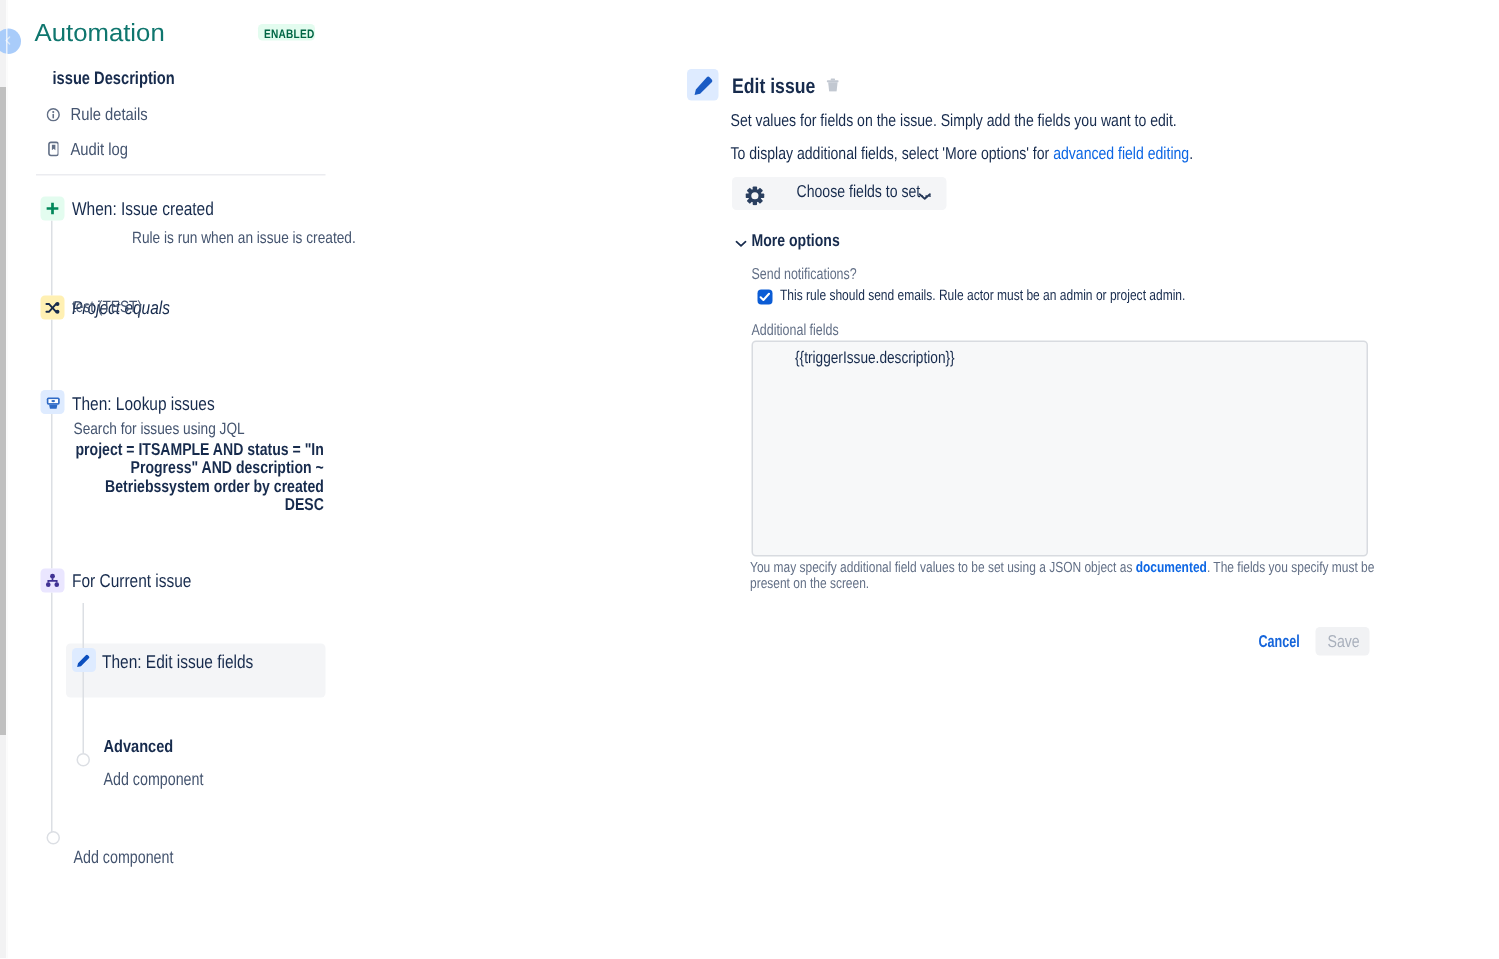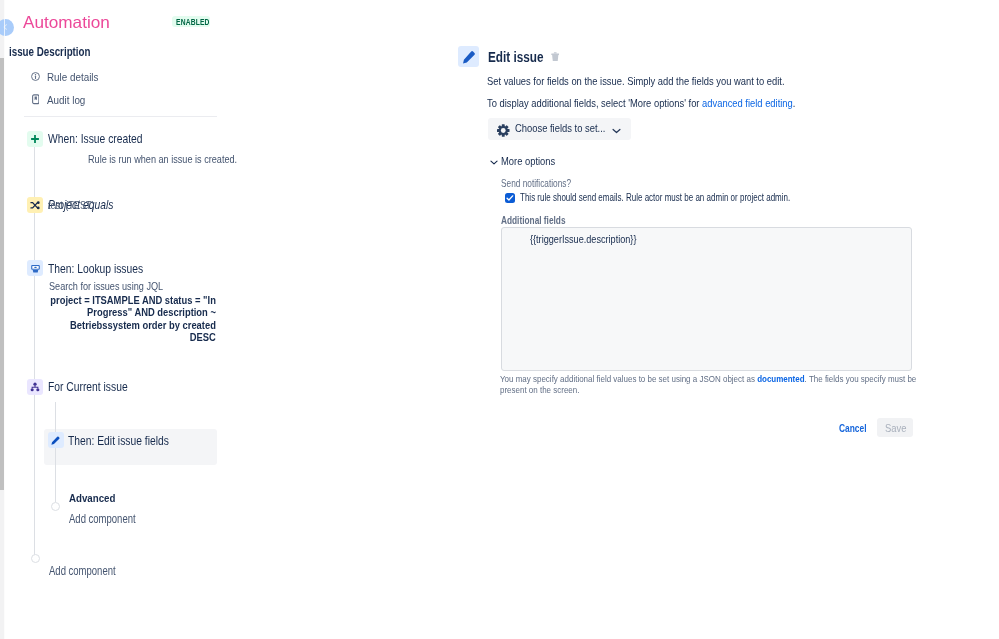--- a/index.html
+++ b/index.html
@@ -33,34 +33,34 @@
   
   .collapse-btn {
     position: absolute; left: -3.5px; top: 18.5px; width: 17px; height: 17px;
     border-radius: 50%; background: #A9CCFA; z-index: 10;
   }
   .collapse-chev { position: absolute; left: 6px; top: 5.5px; }
 
   
   .rule-title {
     position: absolute; left: 23px; top: 12px;
-    font-size: 16.5px; font-weight: 400; color: #ec4899; line-height: 20px;
+    font-size: 16.5px; font-weight: 400; color: #0f766e; line-height: 20px;
   }
   .rule-title .nw { transform: scaleX(1.04); }
   .status-badge {
     position: absolute; left: 172px; top: 16px; width: 38px; height: 11px;
     background: #E3FCEF; border-radius: 3px;
   }
   .status-badge .t {
     position: absolute; left: 3.5px; top: 2.2px;
     font-size: 8.2px; font-weight: 700; letter-spacing: 0.2px;
     color: #006644; line-height: 9px; transform: scaleX(0.82);
   }
   .rule-name {
-    position: absolute; left: 9px; top: 45px;
+    position: absolute; left: 35px; top: 45px;
     font-size: 12px; font-weight: 700; color: #172B4D; line-height: 15px;
   }
 
   .nav-item { position: absolute; left: 23px; height: 18px; }
   .nav-ico { position: absolute; }
   .nav-lbl {
     position: absolute; left: 24px; top: 0.5px;
     font-size: 11.6px; color: #44546F; line-height: 15px;
   }
   .nav-lbl .nw { transform: scaleX(0.85); }
@@ -118,31 +118,31 @@
     font-size: 11.5px; color: #172B4D; line-height: 15px;
   }
   a.link { color: #0C66E4; text-decoration: none; }
 
   .choose-btn {
     position: absolute; left: 488px; top: 118px; width: 143px; height: 22px;
     background: #F4F5F7; border-radius: 3px;
   }
   .choose-gear { position: absolute; left: 9px; top: 6px; }
   .choose-lbl {
-    position: absolute; left: 27px; top: 3px;
+    position: absolute; left: 43px; top: 3px;
     font-size: 11.5px; color: #172B4D; line-height: 15px;
   }
   .choose-lbl .nw { transform: scaleX(0.817); }
   .choose-chev { position: absolute; left: 123.5px; top: 10px; }
 
   .more-options { position: absolute; left: 488px; top: 154px; }
   .more-chev { position: absolute; left: 1.5px; top: 5.5px; }
   .more-lbl {
     position: absolute; left: 13px; top: 0px;
-    font-size: 11.5px; font-weight: 400; color: #172B4D; line-height: 14px;
+    font-size: 11.5px; font-weight: 700; color: #172B4D; line-height: 14px;
   }
 
   .field-label { position: absolute; font-size: 10.5px; color: #626F86; line-height: 13px; text-align: right; }
   .field-label .nw { transform: scaleX(0.79); }
 
   .cb { position: absolute; left: 504.5px; top: 192.5px; width: 10px; height: 10px; border-radius: 2.5px; background: #0B5CD5; }
   .cb-lbl { position: absolute; left: 520.3px; top: 190px; font-size: 10px; color: #172B4D; line-height: 15px; }
   .cb-lbl .nw { transform: scaleX(0.801); }
 
   .textarea {
@@ -343,21 +343,21 @@
 
     <div>
       <span class="cb">
         <svg width="10" height="10" viewBox="0 0 12 12" fill="none" style="position:absolute;left:0;top:0;">
           <path d="M2.5 6.2 L4.7 8.4 L9.2 3.4" stroke="#fff" stroke-width="1.6" stroke-linecap="round" stroke-linejoin="round"></path>
         </svg>
       </span>
       <div class="cb-lbl"><span class="nw">This rule should send emails. Rule actor must be an admin or project admin.</span></div>
     </div>
 
-    <div class="field-label" style="left:501px; top:213.5px;font-weight:bold;"><span class="nw">Additional fields</span></div>
+    <div class="field-label" style="left:501px; top:213.5px;"><span class="nw">Additional fields</span></div>
 
     <div class="textarea"></div>
     <div class="ta-val"><span class="nw">{{triggerIssue.description}}</span></div>
 
     <div class="helper">
         <span class="nwb"><span>You may specify additional field values to be set using a JSON object as </span><a href="#">documented</a><span>. The fields you specify must be present on the screen.</span></span>
       </div>
 
     <div class="btn-cancel"><span class="nw">Cancel</span></div>
     <div class="btn-save">

